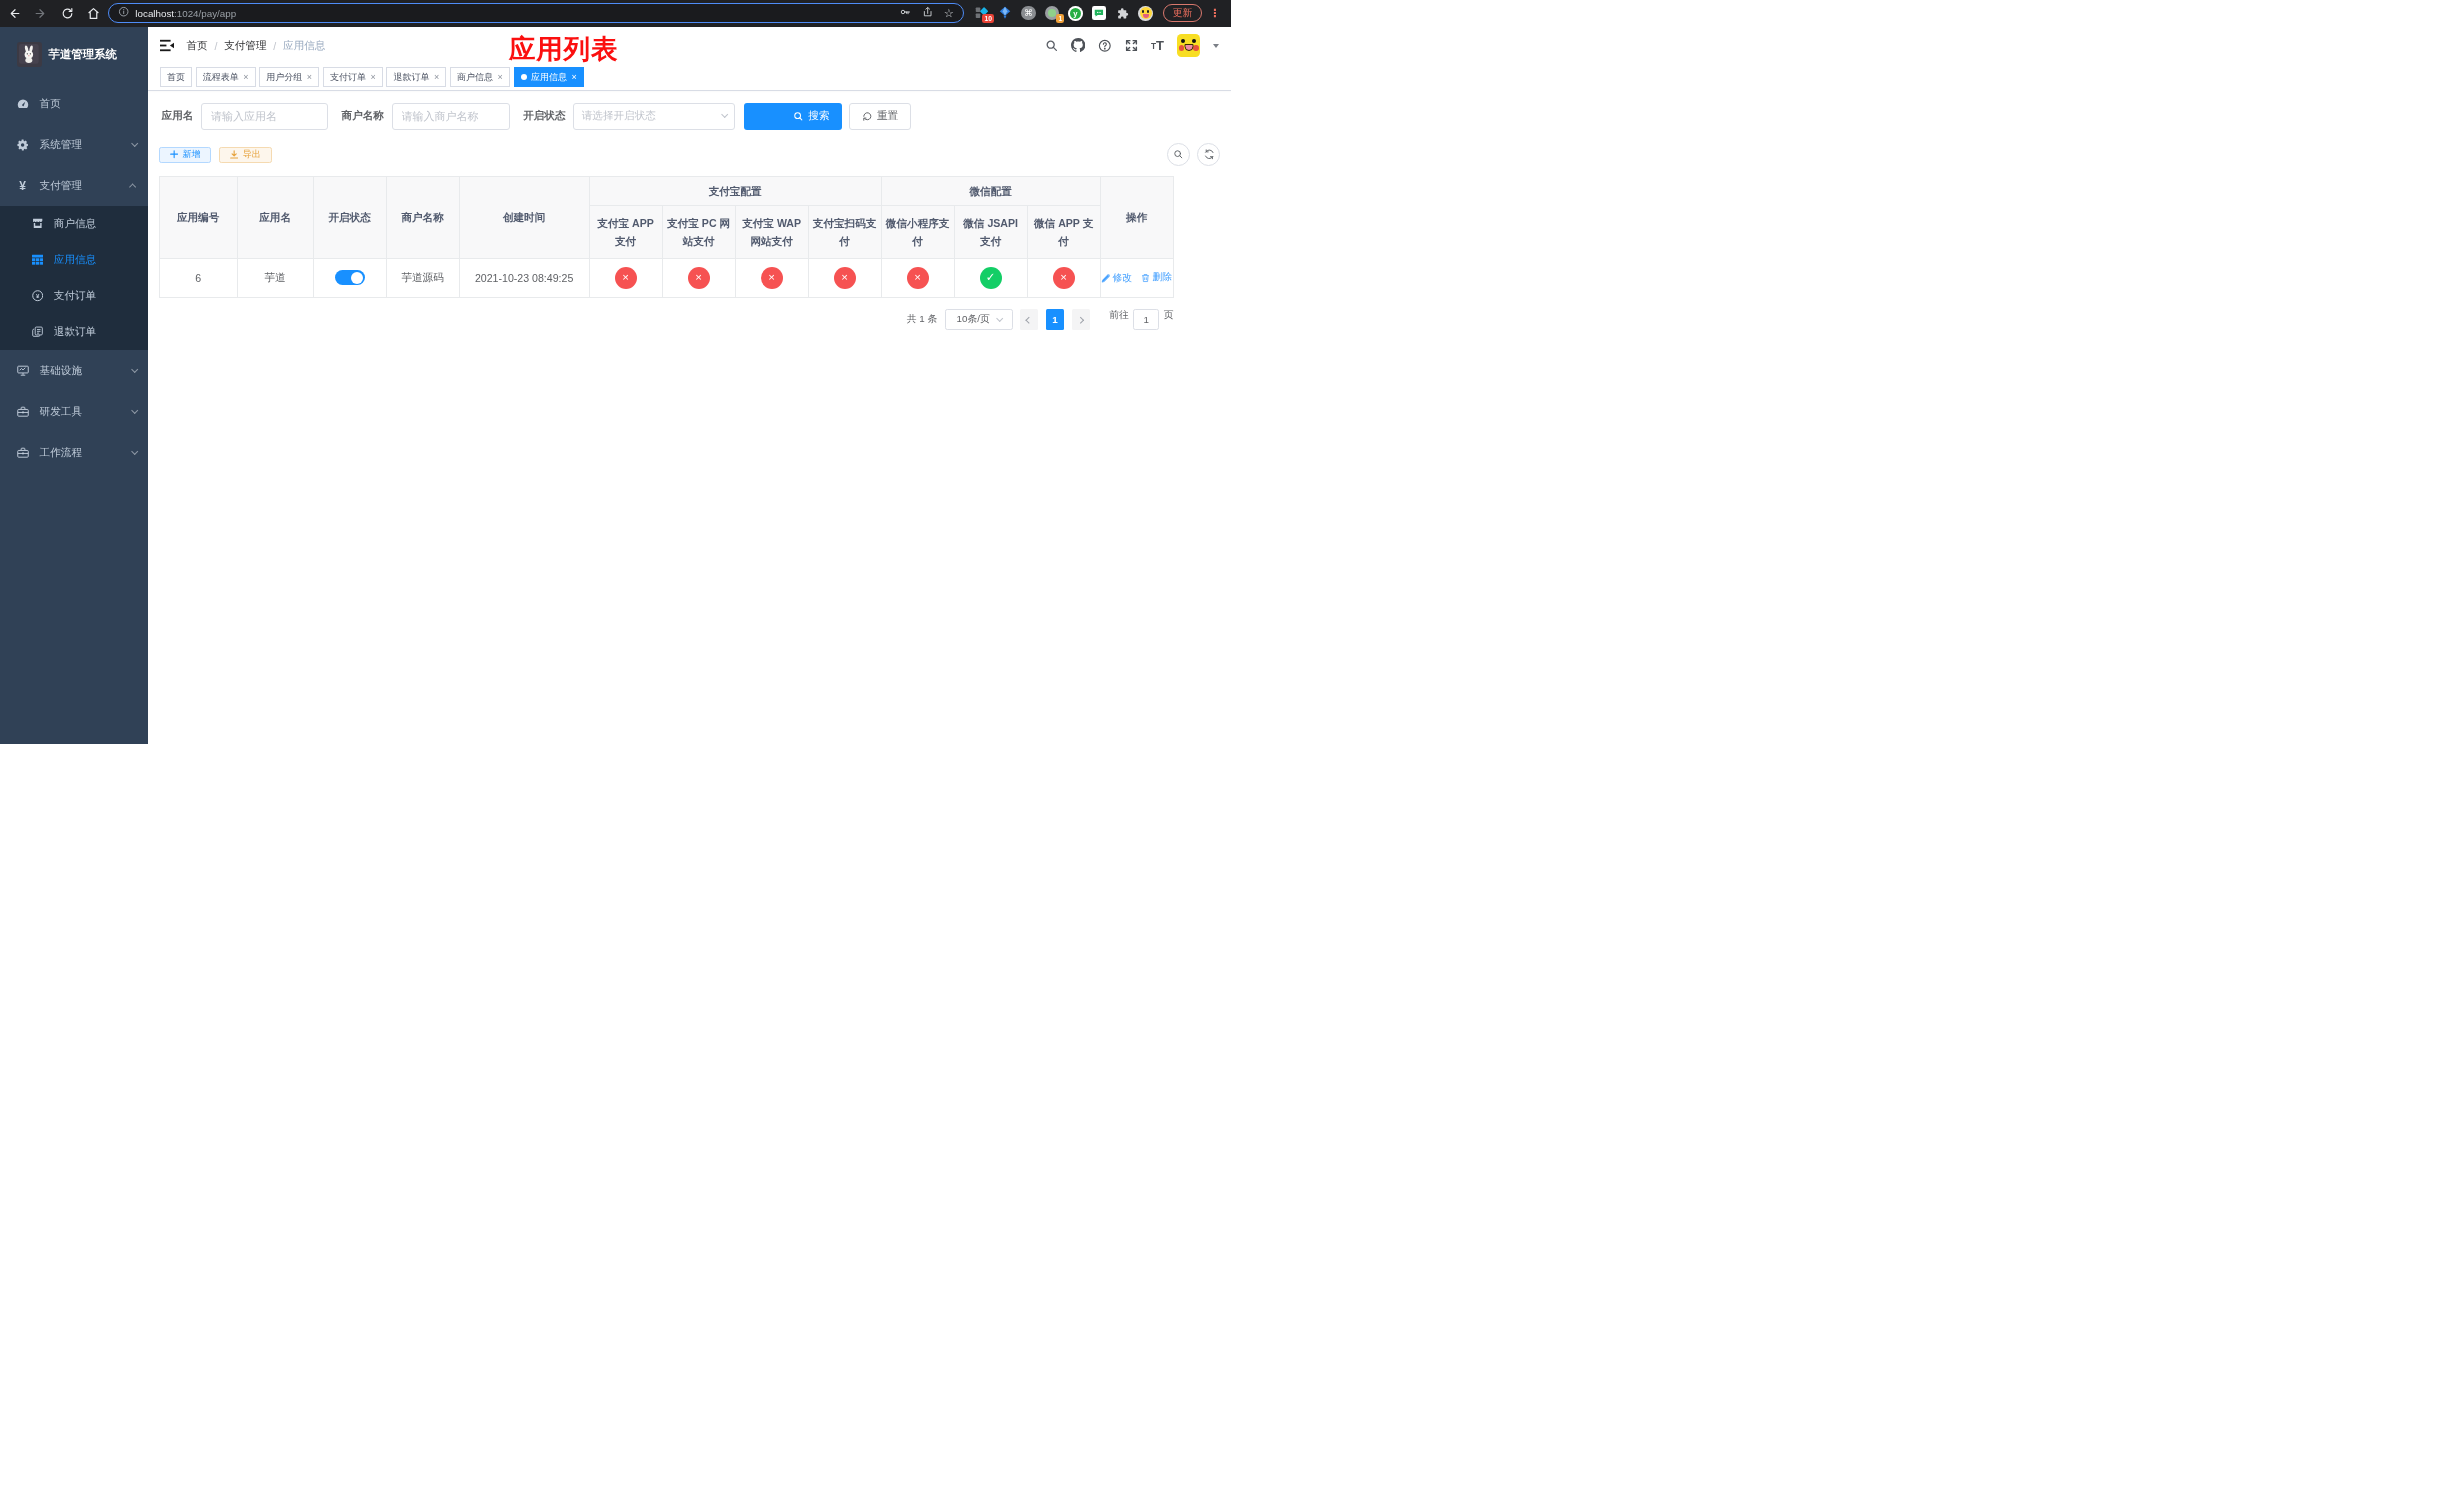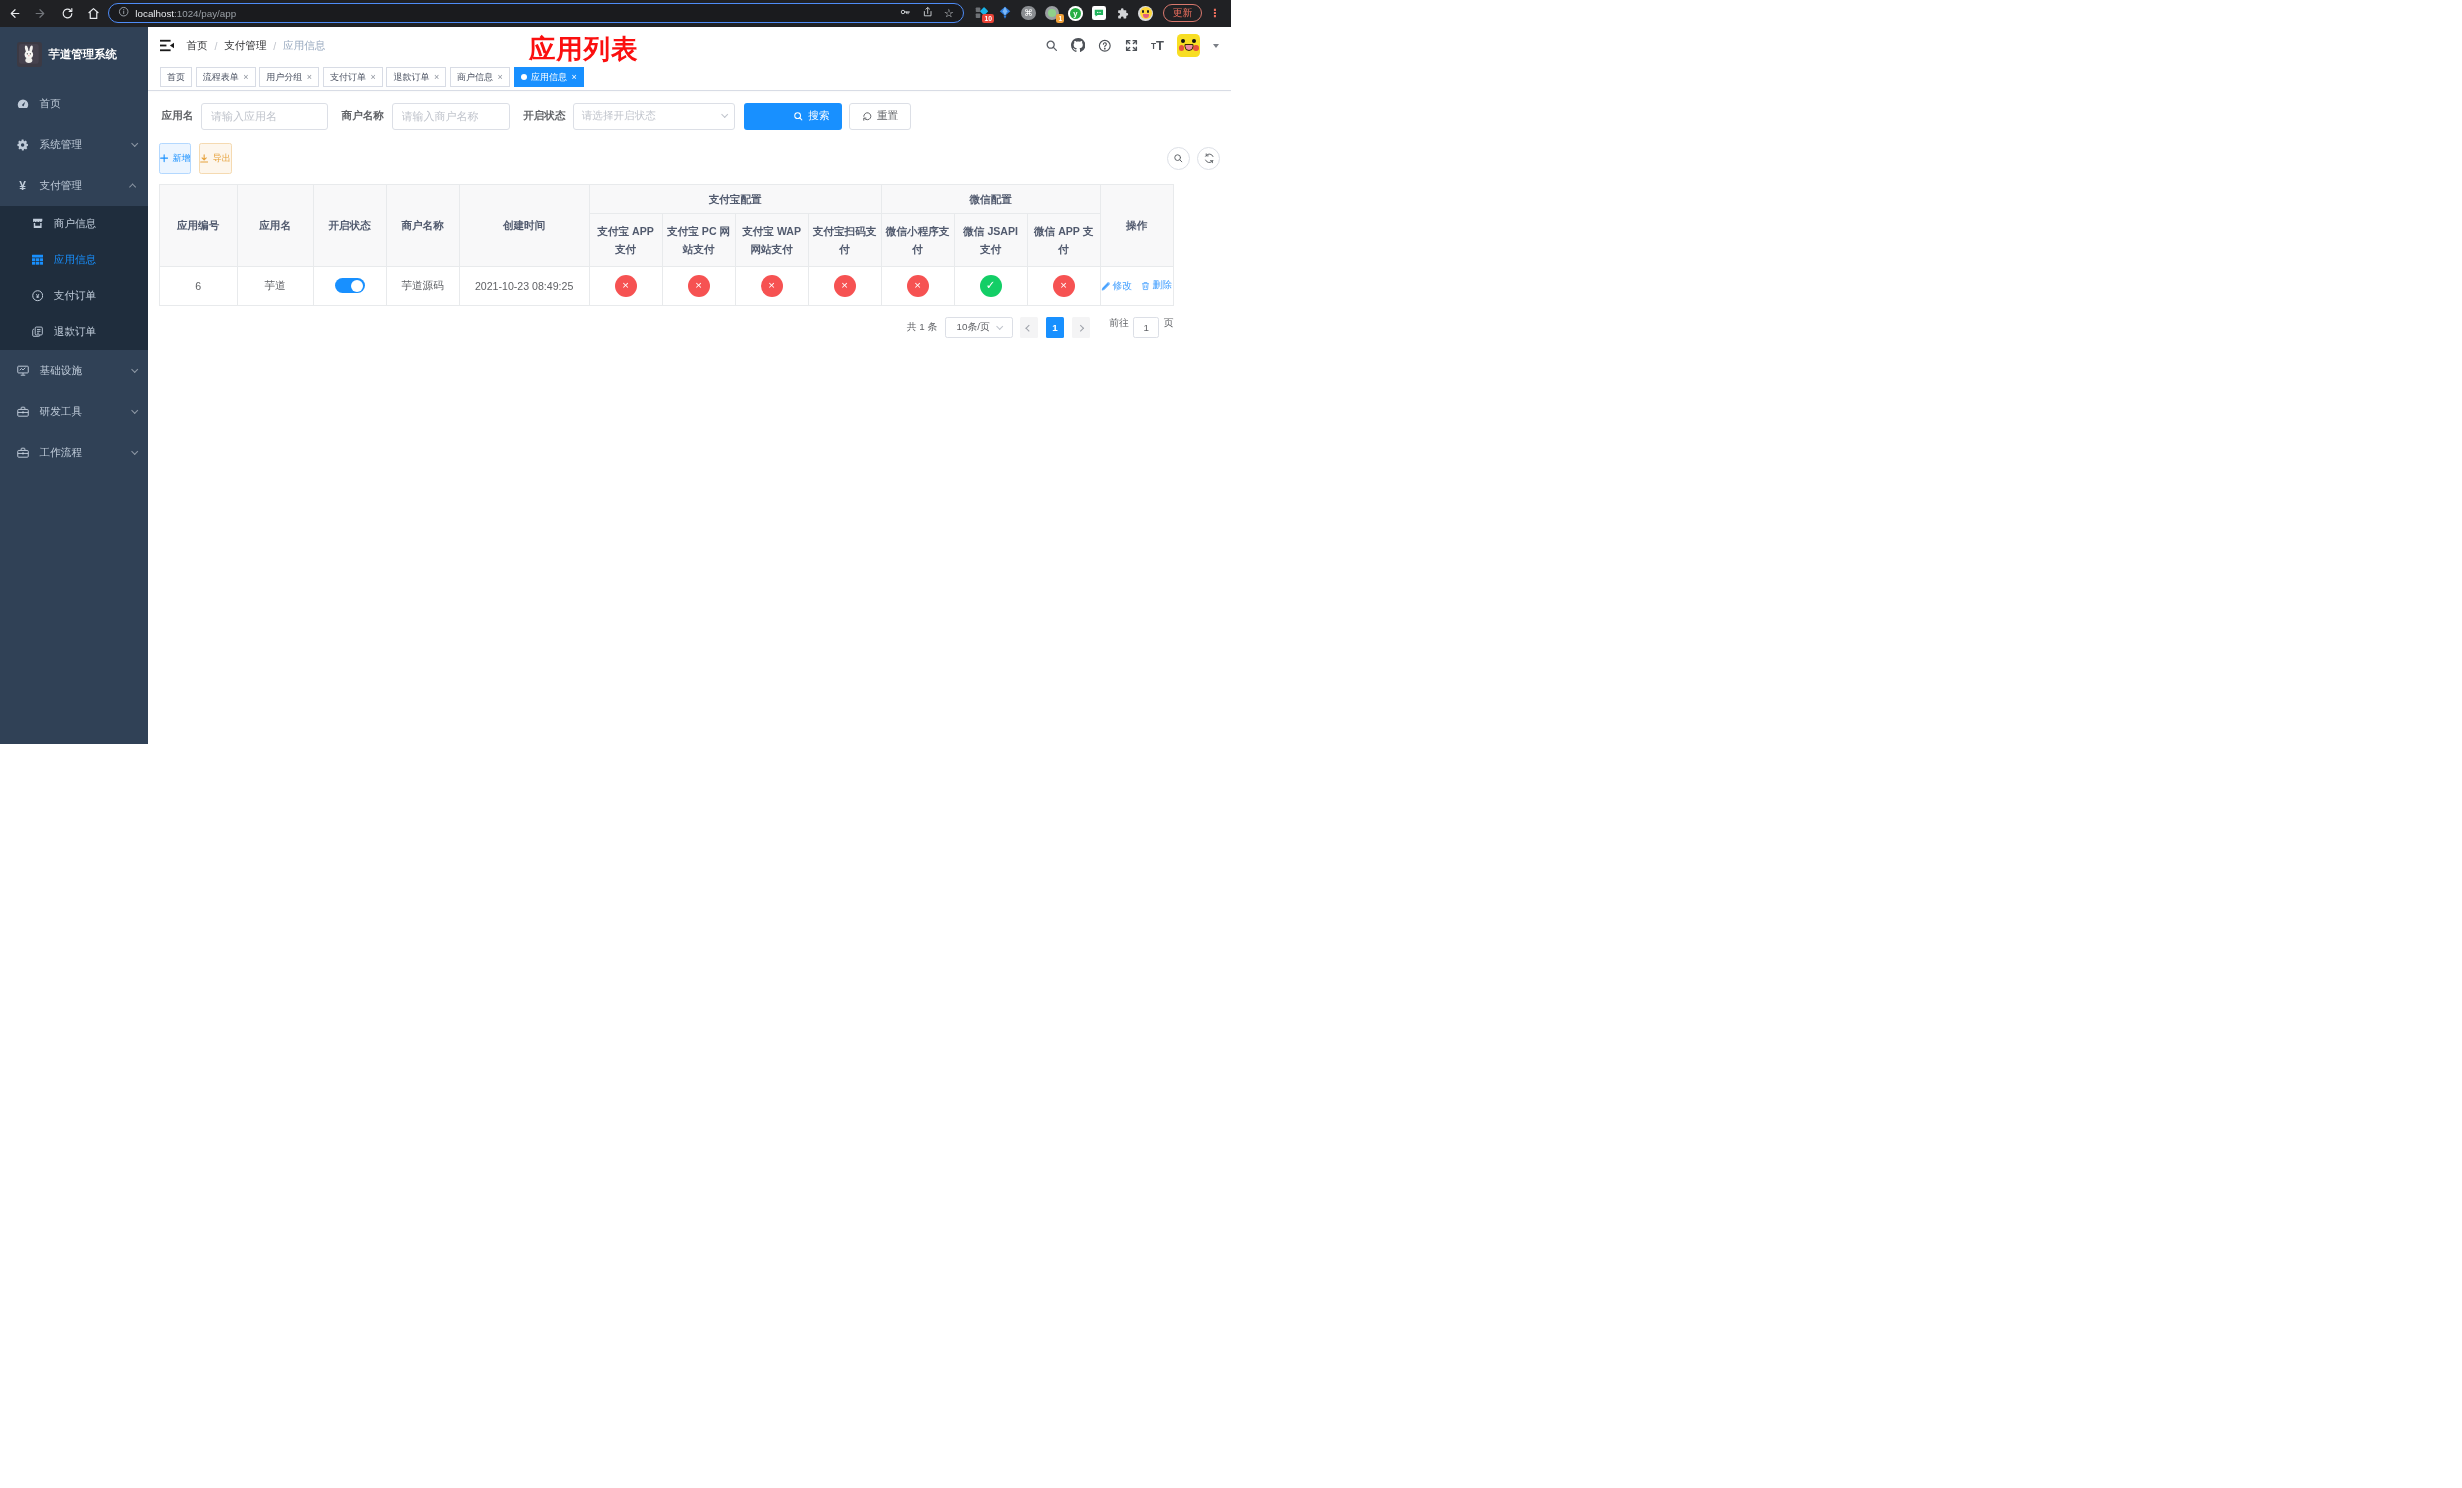--- a/index.html
+++ b/index.html
@@ -43,21 +43,21 @@
   .menu-item.active .mi-icon { color:var(--accent,#1890ff); }
 
   .main { flex:1; display:flex; flex-direction:column; min-width:0; background:#fff; position:relative; }
 
   
   .navbar { height:38px; display:flex; align-items:center; padding:0 12px; position:relative; flex:none; }
   .fold-btn { margin-right:12px; display:flex; align-items:center; }
   .breadcrumb { display:flex; align-items:center; gap:6.8px; font-size:10.6px; color:#303133; }
   .breadcrumb .sep { color:#c0c4cc; }
   .breadcrumb .current { color:#97a8be; }
-  .annotation-title { position:absolute; left:381px; top:4.5px; font-size:26.5px; font-weight:700; color:var(--annotation,#fb0f0f); letter-spacing:0.8px; }
+  .annotation-title { position:absolute; left:361px; top:4.5px; font-size:26.5px; font-weight:700; color:var(--annotation,#fb0f0f); letter-spacing:0.8px; }
   .nav-right { margin-left:auto; display:flex; align-items:center; gap:13px; color:#5a5e66; }
   .nav-right .nico { display:flex; align-items:center; }
   .avatar { width:23px; height:23px; border-radius:4.5px; background:#f8de23; position:relative; overflow:hidden; flex:none; }
   .avatar .eye { position:absolute; top:4.5px; width:4.5px; height:4.5px; border-radius:50%; background:#111; }
   .avatar .eye.l { left:3.8px; } .avatar .eye.r { right:3.8px; }
   .avatar .cheek { position:absolute; top:11.4px; width:5.3px; height:5.3px; border-radius:50%; background:#e5533d; }
   .avatar .cheek.l { left:1.5px; } .avatar .cheek.r { right:1.5px; }
   .avatar .mouth { position:absolute; left:50%; transform:translateX(-50%); top:9.8px; width:9px; height:6.8px; border-radius:0 0 7.6px 7.6px; background:#ef8ba4; border:1.1px solid #3a2c00; }
   .caret-down { width:0; height:0; border-left:3.8px solid transparent; border-right:3.8px solid transparent; border-top:4.5px solid #7b7f87; }
 
@@ -79,21 +79,21 @@
   .t-input::placeholder { color:#c0c4cc; }
   .inp-app { width:127px; } .inp-merchant { width:118px; }
   .t-select { width:162px; height:27px; border:0.8px solid #dcdfe6; border-radius:3px; display:flex; align-items:center; padding:0 7.6px; cursor:pointer; }
   .t-select .ph { font-size:10.6px; color:#c0c4cc; flex:1; }
   .t-select .chev { border-color:#c0c4cc; }
   .btn { height:27px; border-radius:3px; display:inline-flex; align-items:center; justify-content:center; gap:4.5px; font-size:10.6px; cursor:pointer; padding:0 11.4px; border:0.8px solid transparent; white-space:nowrap; }
   .btn-primary { background:var(--accent,#1890ff); color:#fff;padding-left:48px; }
   .btn-plain { background:#fff; border-color:#dcdfe6; color:#606266; }
 
   .toolbar-row { margin-top:13.6px; display:flex; align-items:center; }
-  .btn-mini { height:31px; font-size:9px; border-radius:2.3px; padding:0 0; }
+  .btn-mini { height:16px; font-size:9px; border-radius:2.3px; padding:0 10px; }
   .btn-add { background:#ecf5ff; border:0.8px solid #b3d8ff; color:var(--accent,#1890ff); margin-right:7.6px; }
   .btn-export { background:#fdf6ec; border:0.8px solid #f5dab1; color:#e6a23c; }
   .mini-circles { margin-left:auto; display:flex; gap:7.6px; }
   .circle-btn { width:23px; height:23px; border-radius:50%; border:0.8px solid #dcdfe6; background:#fff; display:flex; align-items:center; justify-content:center; color:#5f6368; cursor:pointer; }
 
   
   .pay-table { margin-top:9.8px; border-collapse:collapse; table-layout:fixed; width:1015px; }
   .pay-table th, .pay-table td { border:0.8px solid #e8eaec; text-align:center; }
   .pay-table th { background:#f8f8f9; color:#515a6e; font-size:10.6px; font-weight:700; padding:4.5px 3px; line-height:1.7; }
   .pay-table thead tr.group-row th { height:29px; }

